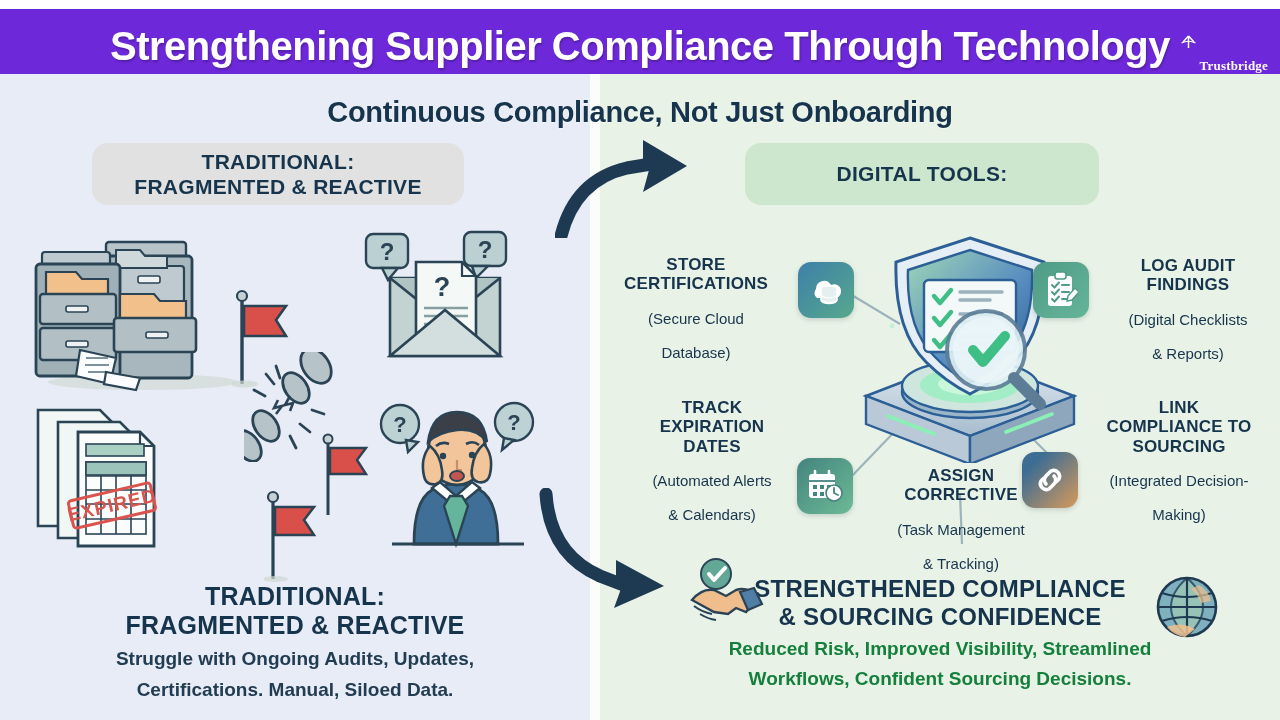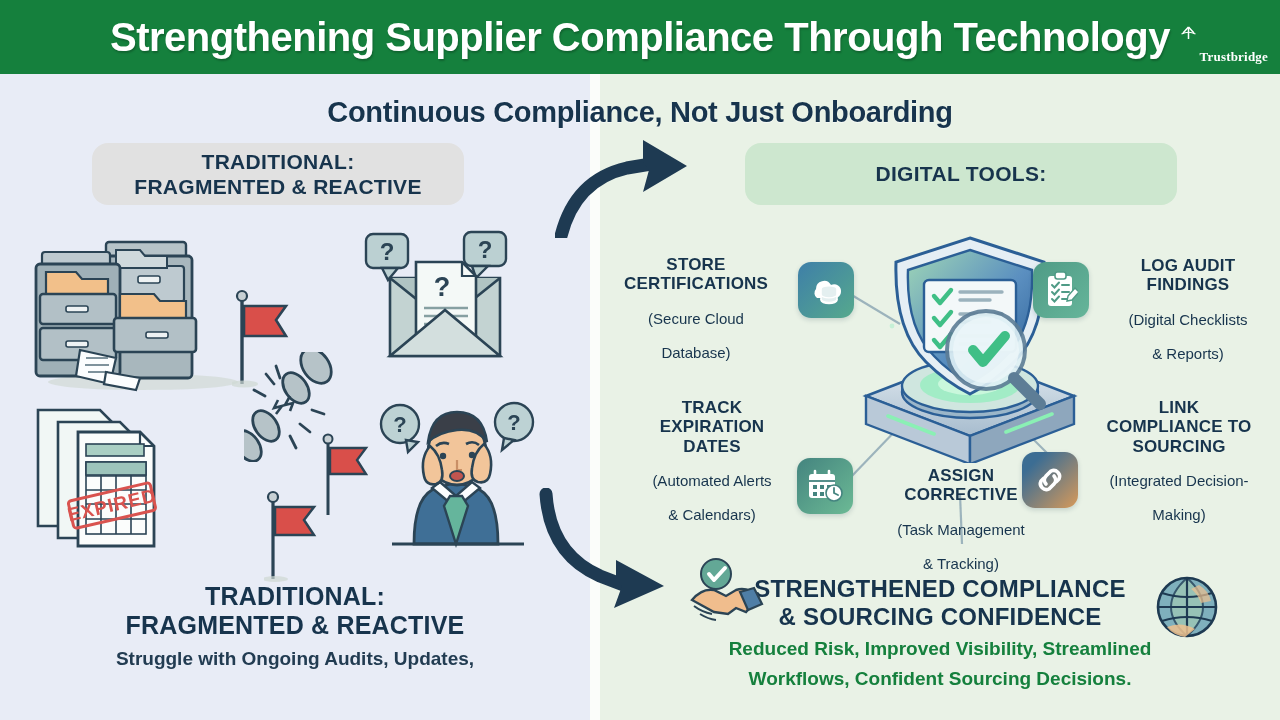--- a/index.html
+++ b/index.html
@@ -6,22 +6,22 @@
   html,body { width:1280px; height:720px; overflow:hidden; }
   body {
     font-family: "Liberation Sans", sans-serif;
     background:#ffffff;
     color:#1e3a52;
     position:relative;
   }
 
   
   #header-bar{
-    position:absolute; left:0; top:0; width:1280px; height:74px;
-    background:#15803d;
+    position:absolute; left:0; top:9px; width:1280px; height:74px;
+    background:#6d28d9;
     display:flex; align-items:center; justify-content:center;text-align:center;
   }
   #header-title{
     font-size:40px; font-weight:bold; color:#ffffff;
     letter-spacing:-0.5px; white-space:nowrap;
     text-shadow:1px 2px 2px rgba(0,0,0,.22);
   }
   #brand-logo{
     position:absolute; right:12px; top:5px;
     display:flex; align-items:center; gap:3px;
@@ -57,21 +57,21 @@
   .pill{
     position:absolute; border-radius:16px;
     display:flex; flex-direction:column; align-items:center; justify-content:center;
     font-weight:bold; color:#17344d; line-height:1.2; z-index:6;
   }
   #pill-traditional{
     left:92px; top:143px; width:372px; height:62px;
     background:#e1e1e1; font-size:21px; letter-spacing:.3px;
   }
   #pill-digital{
-    left:745px; top:143px; width:432px; height:62px;
+    left:745px; top:143px; width:354px; height:62px;
     background:#cde7cf; font-size:21px; letter-spacing:.3px;
   }
 
   
   .ill{ position:absolute; z-index:3; }
   #ill-cabinets{ left:28px; top:232px; }
   #ill-envelope{ left:360px; top:230px; }
   #ill-expired{ left:32px; top:402px; }
   #ill-person{ left:378px; top:398px; }
   #ill-chain{ left:244px; top:352px; }
@@ -328,20 +328,21 @@
     <path d="M9 11 v78" stroke="#2b4455" stroke-width="3.2" fill="none"></path>
     <path d="M11 17 h39 l-10 13 10 15 h-39 z" fill="#d94f4a" stroke="#2b4455" stroke-width="2.5"></path>
     <ellipse cx="11" cy="89" rx="13" ry="3" fill="#cfd8d3" opacity=".7"></ellipse>
   </svg>
 </div>
 
 <div id="left-caption">
   <div class="hl">TRADITIONAL:</div>
   <div class="hl">FRAGMENTED &amp; REACTIVE</div>
   <div class="sub">Struggle with Ongoing Audits, Updates,</div>
+  <div class="sub">Certifications. Manual, Siloed Data.</div>
 </div>
 
 <div id="arrow-top">
   <svg width="170" height="110" viewBox="0 0 170 110">
     <path d="M6 108 Q20 52 72 40 L96 36" stroke="#1e3a52" stroke-width="13" fill="none" stroke-linecap="round"></path>
     <path d="M88 12 l44 26 -44 26 6 -22 -6 -8 z" fill="#1e3a52"></path>
   </svg>
 </div>
 <div id="arrow-bottom">
   <svg width="180" height="120" viewBox="0 0 180 120">

